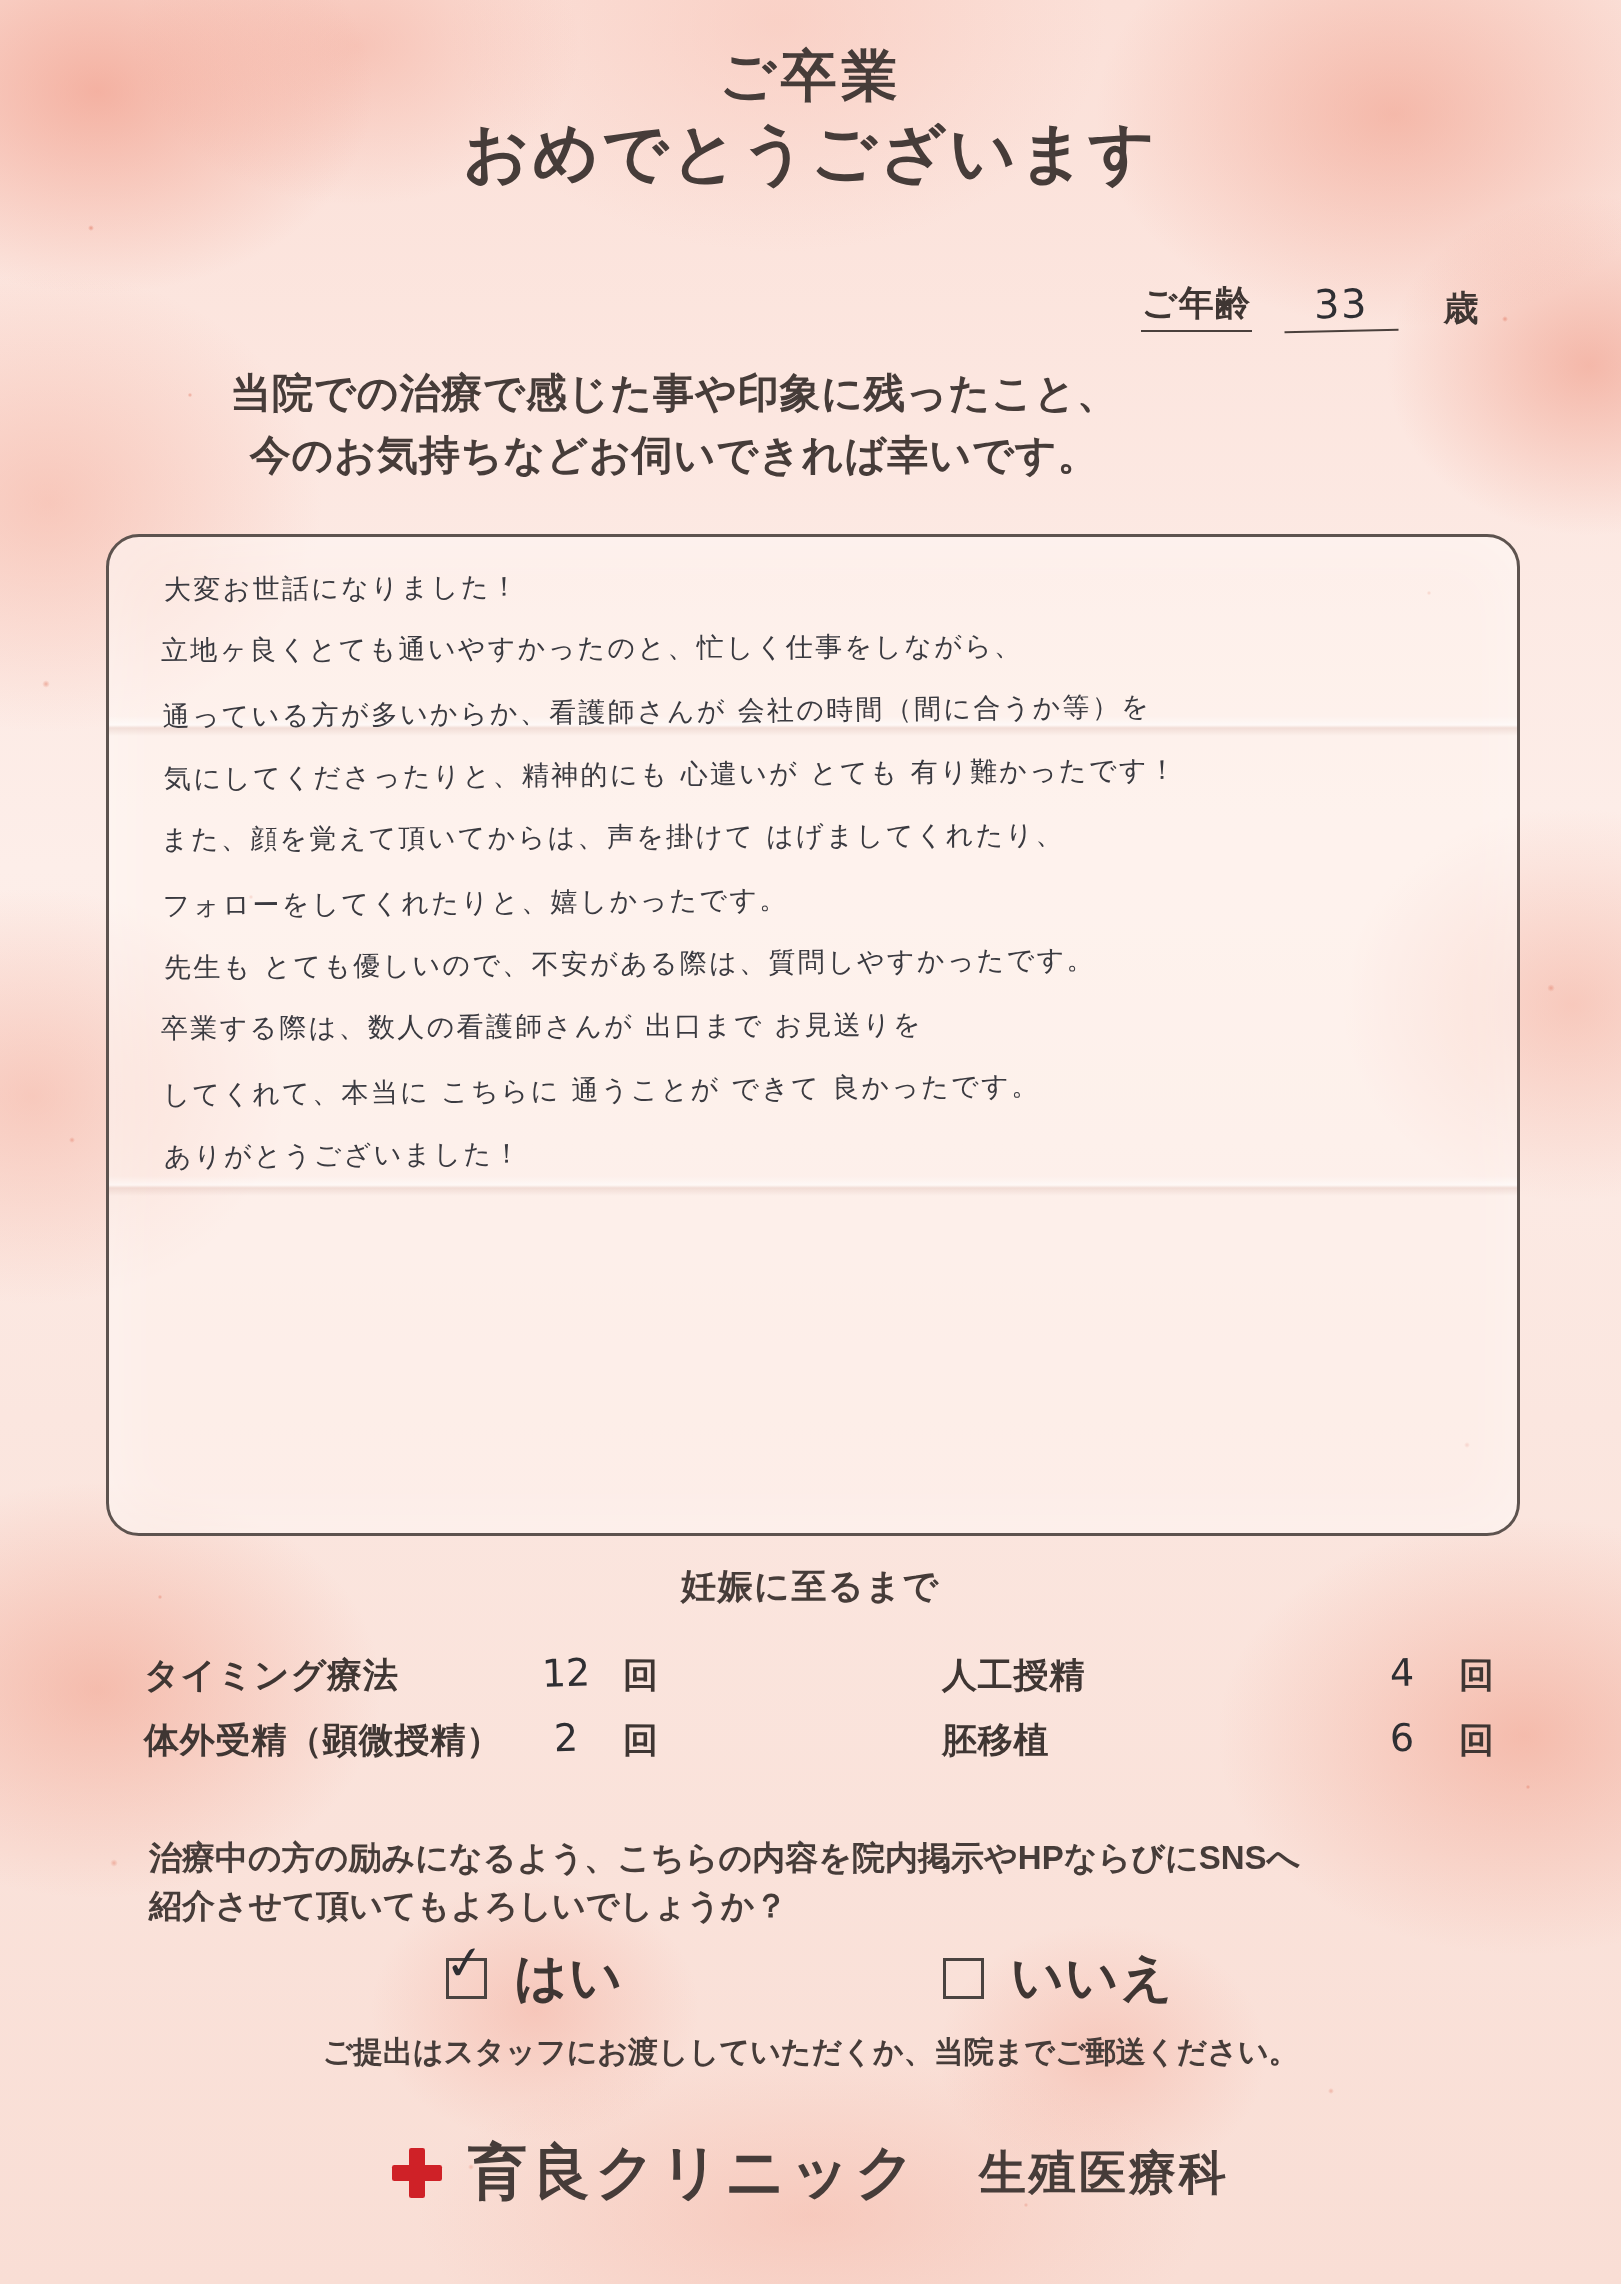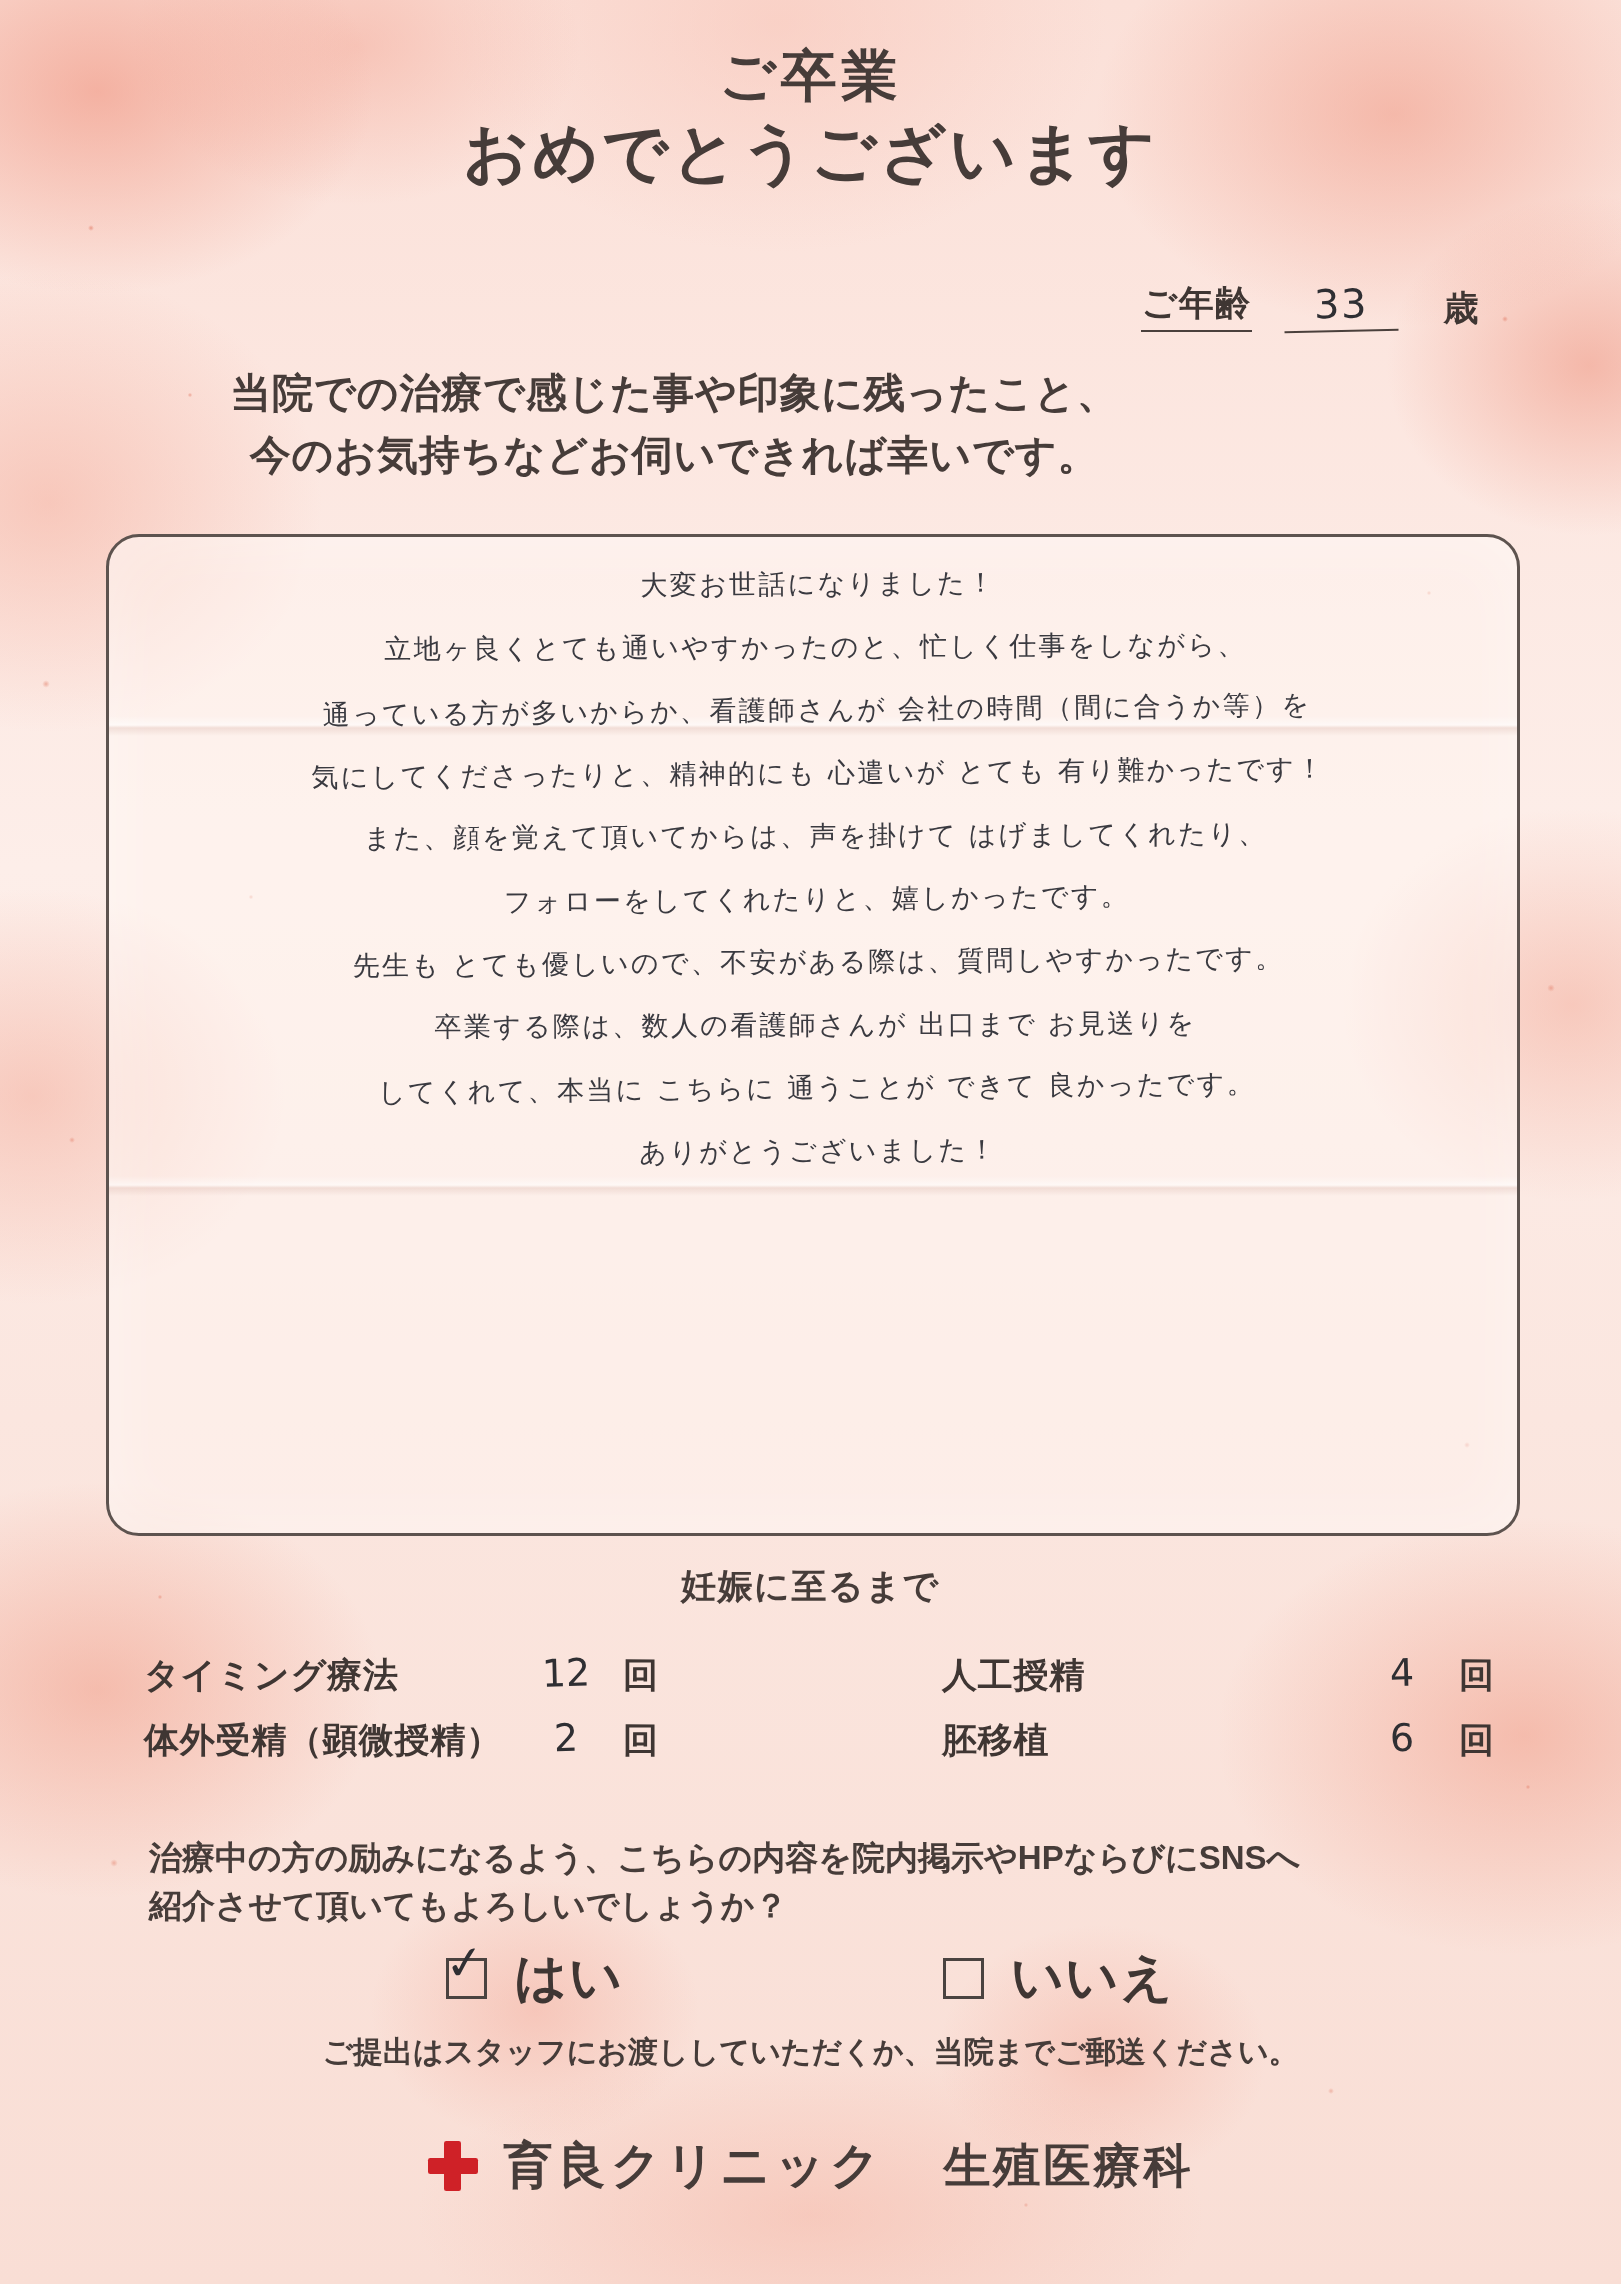--- a/index.html
+++ b/index.html
@@ -126,21 +126,20 @@
     position: absolute;
     left: 106px;
     top: 534px;
     width: 1408px;
     height: 996px;
     border: 3.8px solid #5d534f;
     border-radius: 33px;
     background: rgba(255,247,243,0.48);
     box-shadow: inset 0 0 68px rgba(255,255,255,0.35);
     overflow: hidden;
-    text-align: center;
   }
   .letter-inner {
     padding: 33px 47px 0 52px;
   }
   .hand-line {
     font-family: "DejaVu Sans", sans-serif;
     font-size: 27px;
     color: #3a3a40;
     line-height: 1;
     margin-bottom: 36px;
@@ -283,21 +282,21 @@
     flex: 0 0 auto;
   }
   .cross .bar-h, .cross .bar-v {
     position: absolute;
     background: #cf2127;
     border-radius: 2.3px;
   }
   .cross .bar-h { left: 0; top: 16.7px; width: 50px; height: 16.7px; }
   .cross .bar-v { left: 16.7px; top: 0; width: 16.7px; height: 50px; }
   .brand-name {
-    font-size: 49px;
+    font-size: 59px;
     font-weight: 700;
     letter-spacing: 4.6px;
   }
   .brand-dept {
     font-size: 47px;
     font-weight: 700;
     letter-spacing: 3px;
     margin-left: 33px;
   }
 </style>

